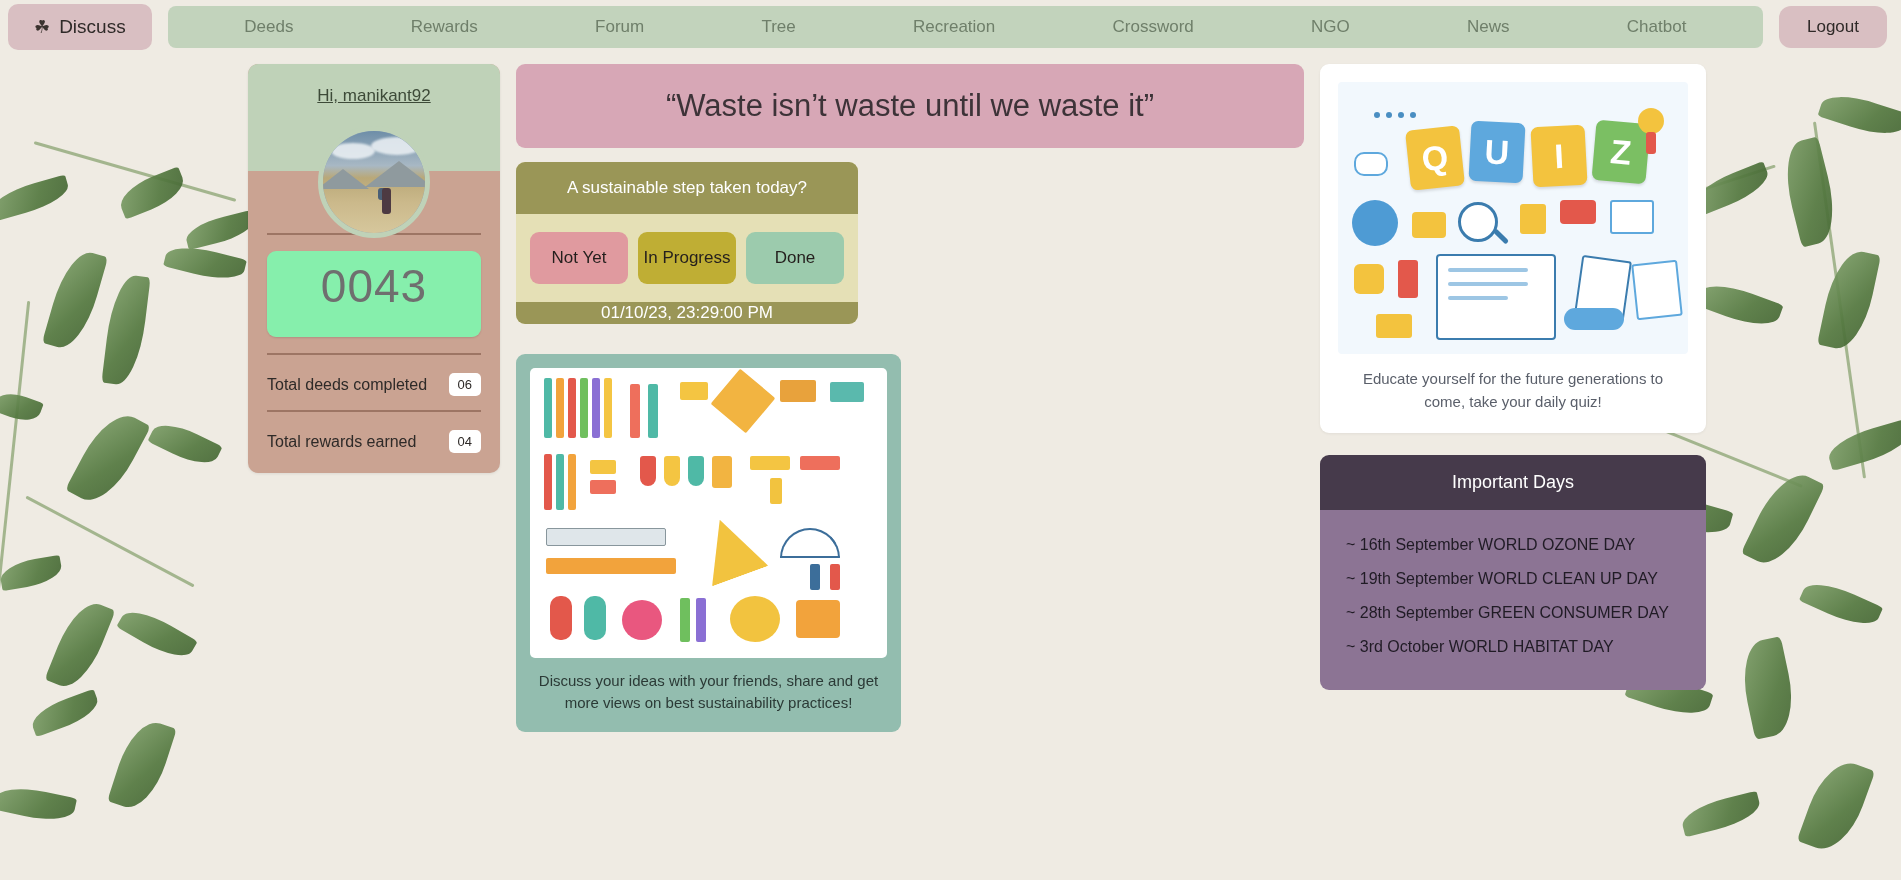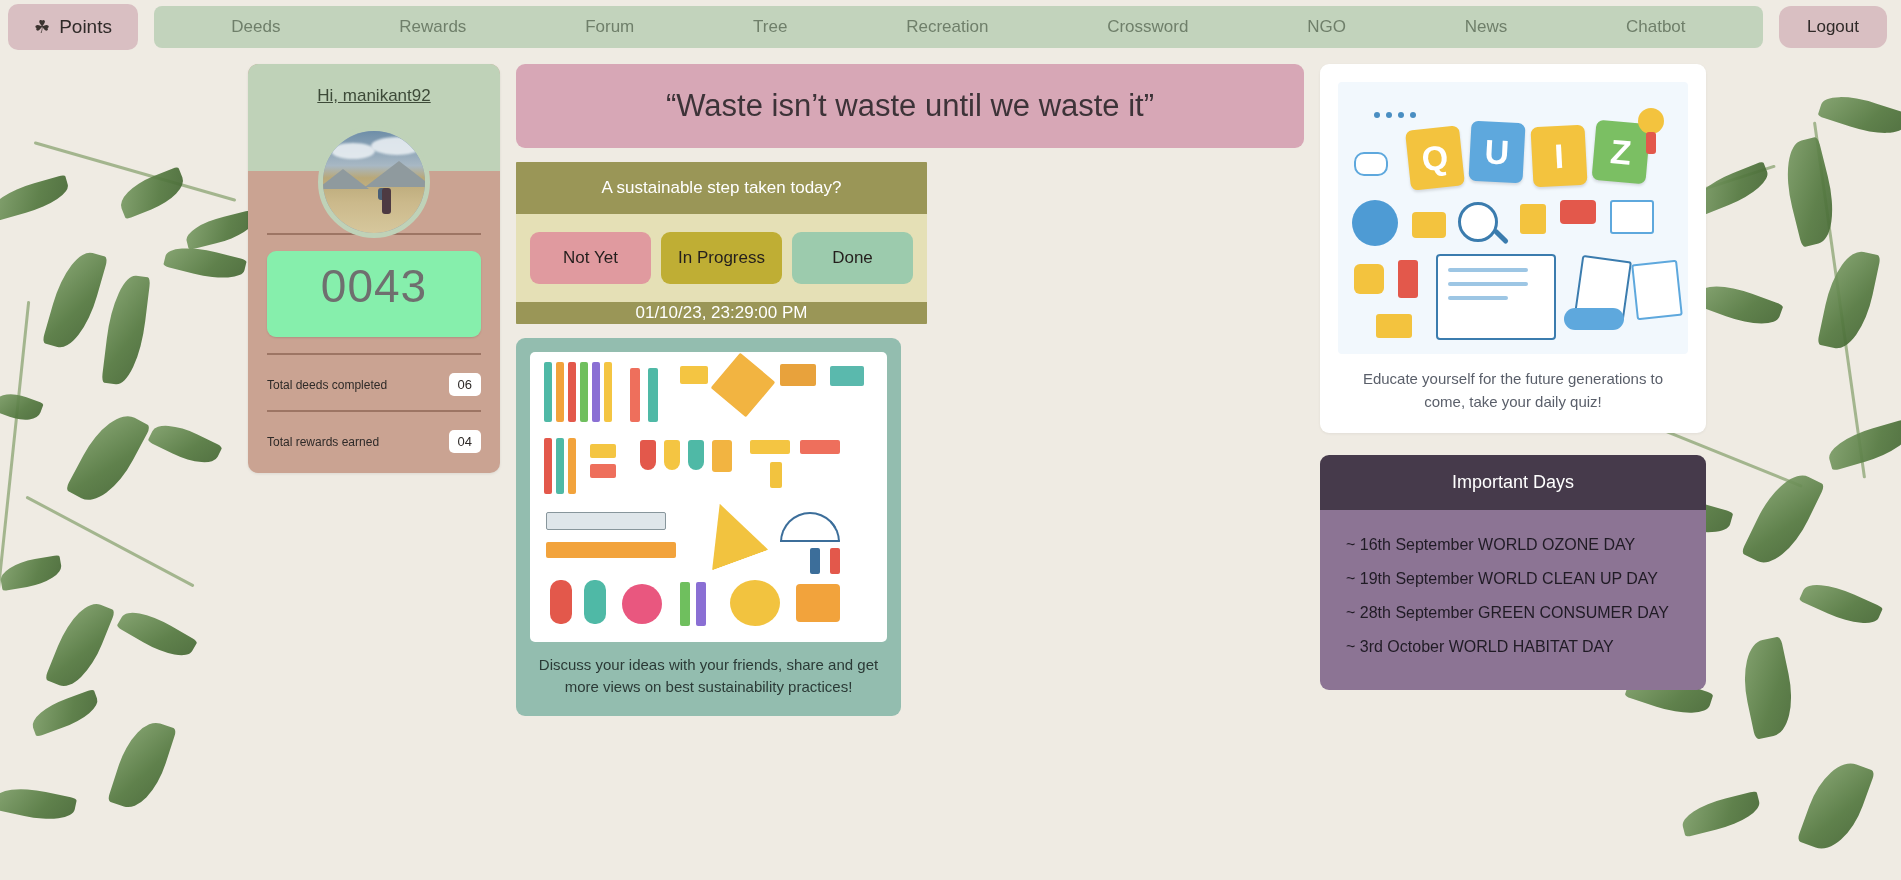--- a/index.html
+++ b/index.html
@@ -157,21 +157,21 @@
     text-align: center;
     padding: 8px 0 24px;
     font-size: 46px;
     color: #6f6f6f;
     letter-spacing: 1px;
   }
   .stat-row {
     display: flex; align-items: center; justify-content: space-between;
     padding: 4px 0 14px;
   }
-  .stat-label { font-size: 12px; color: #2e2a28; }
+  .stat-label { font-size: 16px; color: #2e2a28; }
   .stat-val {
     background: #fff;
     border-radius: 5px;
     padding: 4px 9px;
     font-size: 13px;
     color: #2e2a28;
     min-width: 30px;
     text-align: center;
   }
 
@@ -183,24 +183,24 @@
     padding: 24px 20px;
     text-align: center;
     margin-bottom: 14px;
   }
   .quote-text {
     font-size: 31px;
     color: #3d3338;
   }
   .step-card {
     background: #e5e0b6;
-    border-radius: 1px;
+    border-radius: 9px;
     overflow: hidden;
-    width: 411px;
-    margin-bottom: 14px;
+    width: 342px;
+    margin-bottom: 30px;
   }
   .step-head {
     background: #9a9657;
     color: #fff;
     text-align: center;
     font-size: 17px;
     padding: 16px 0;
   }
   .step-btns {
     display: flex; justify-content: space-around; align-items: center;
@@ -342,21 +342,21 @@
   <div class="leaf" style="right:190px;top:680px;width:84px;height:30px;transform:rotate(18deg);"></div>
   <div class="leaf" style="right:40px;top:760px;width:50px;height:92px;transform:rotate(20deg);"></div>
   <div class="leaf" style="right:140px;top:800px;width:80px;height:28px;transform:rotate(-14deg);"></div>
   <div class="leaf" style="right:330px;top:240px;width:40px;height:86px;transform:rotate(30deg);"></div>
   <div class="leaf" style="right:300px;top:560px;width:76px;height:26px;transform:rotate(-26deg);"></div>
 </div>
 
 <div class="topbar">
   <button class="logo-btn">
     <span class="logo-glyph">☘</span>
-    <span>Points</span>
+    <span>Discuss</span>
   </button>
 
   <div class="navwrap">
     <a class="navlink">Deeds</a>
     <a class="navlink">Rewards</a>
     <a class="navlink">Forum</a>
     <a class="navlink">Tree</a>
     <a class="navlink">Recreation</a>
     <a class="navlink">Crossword</a>
     <a class="navlink">NGO</a>

